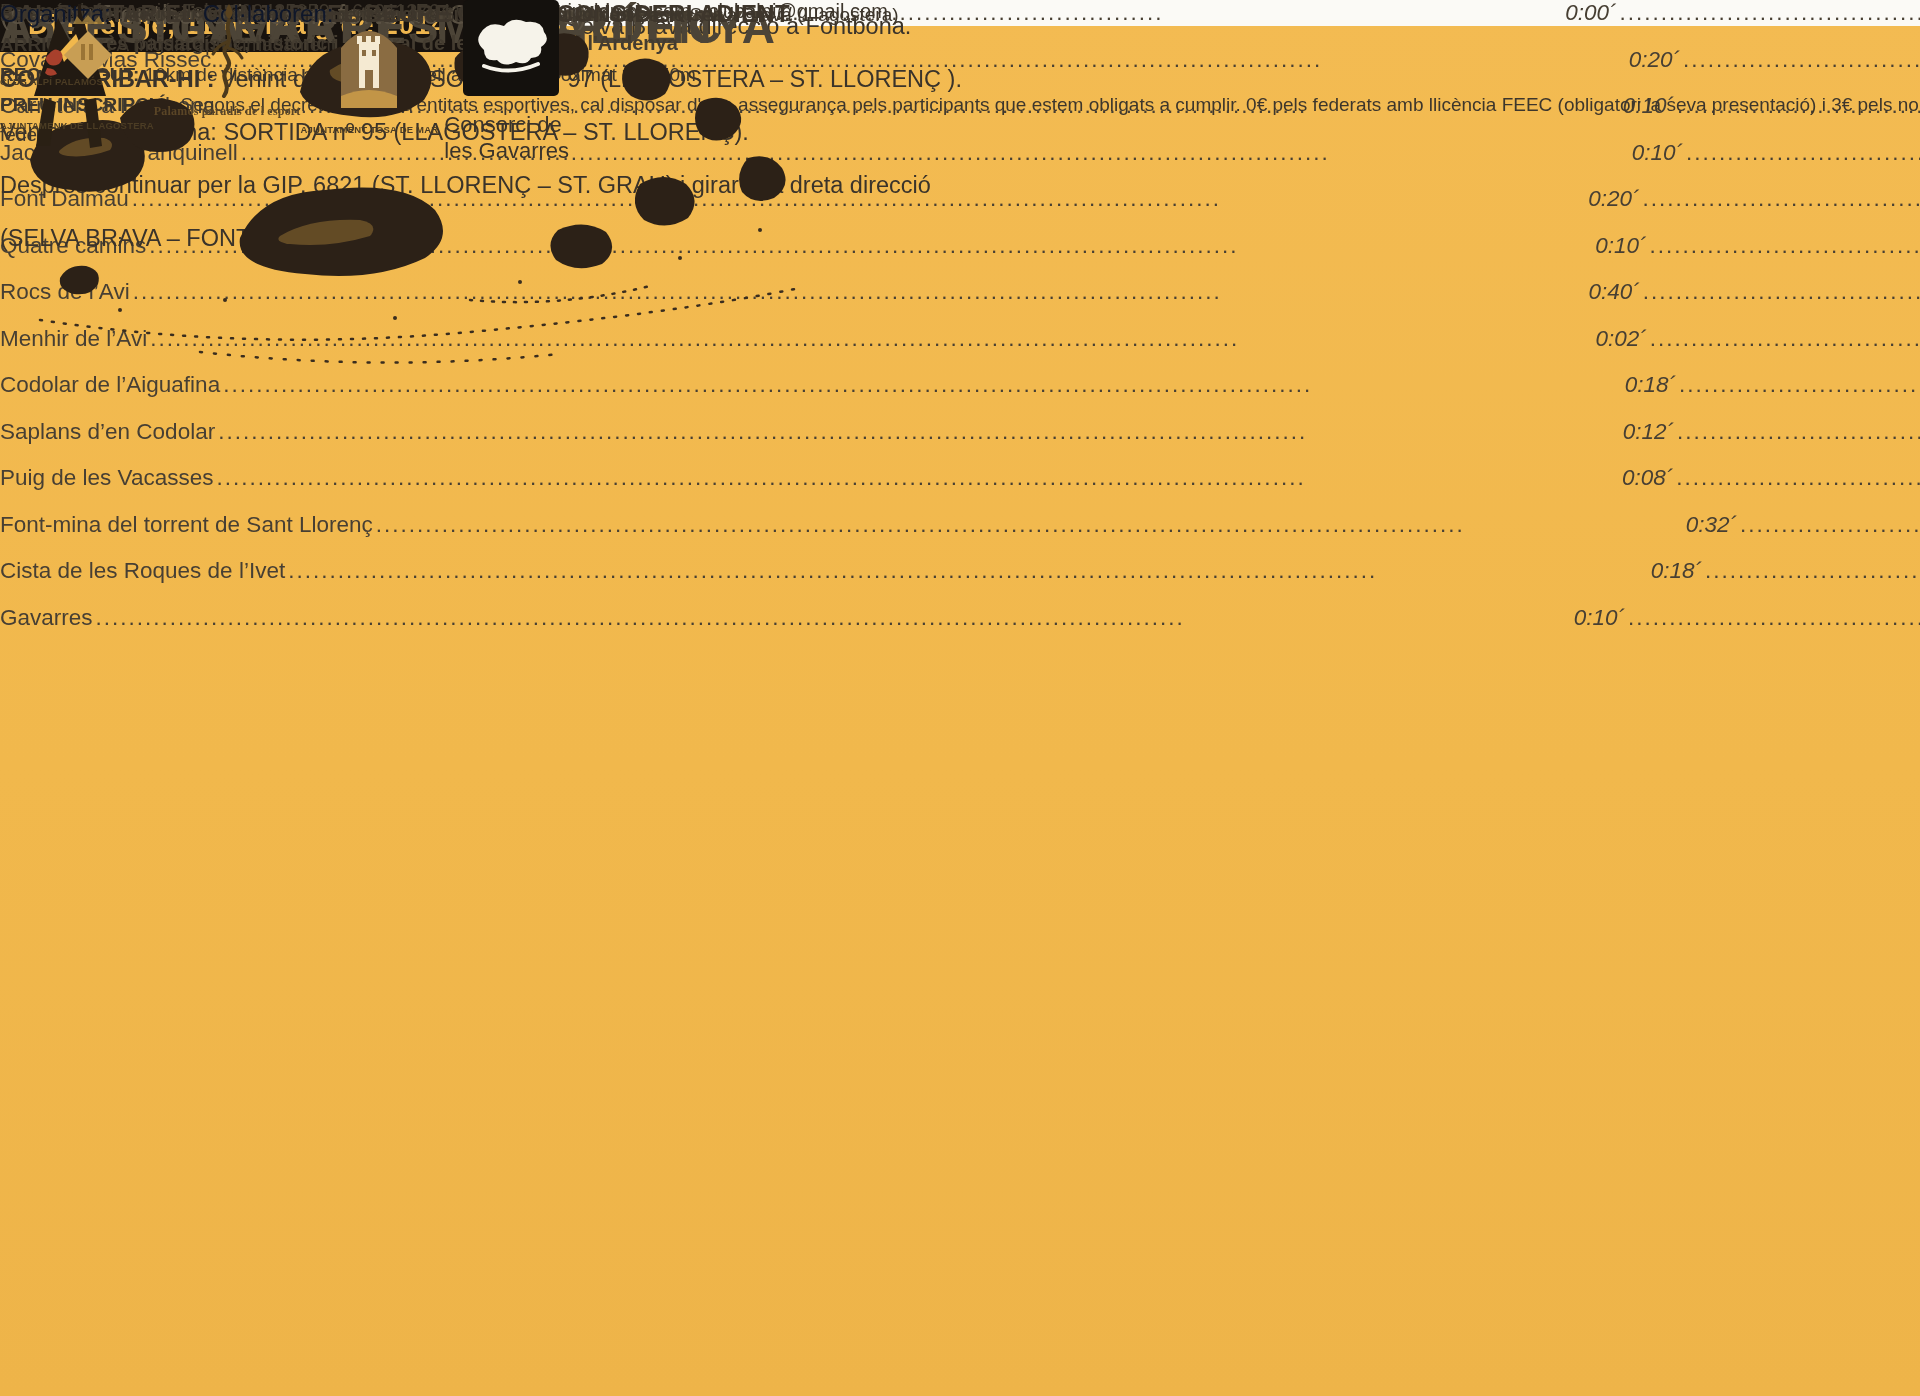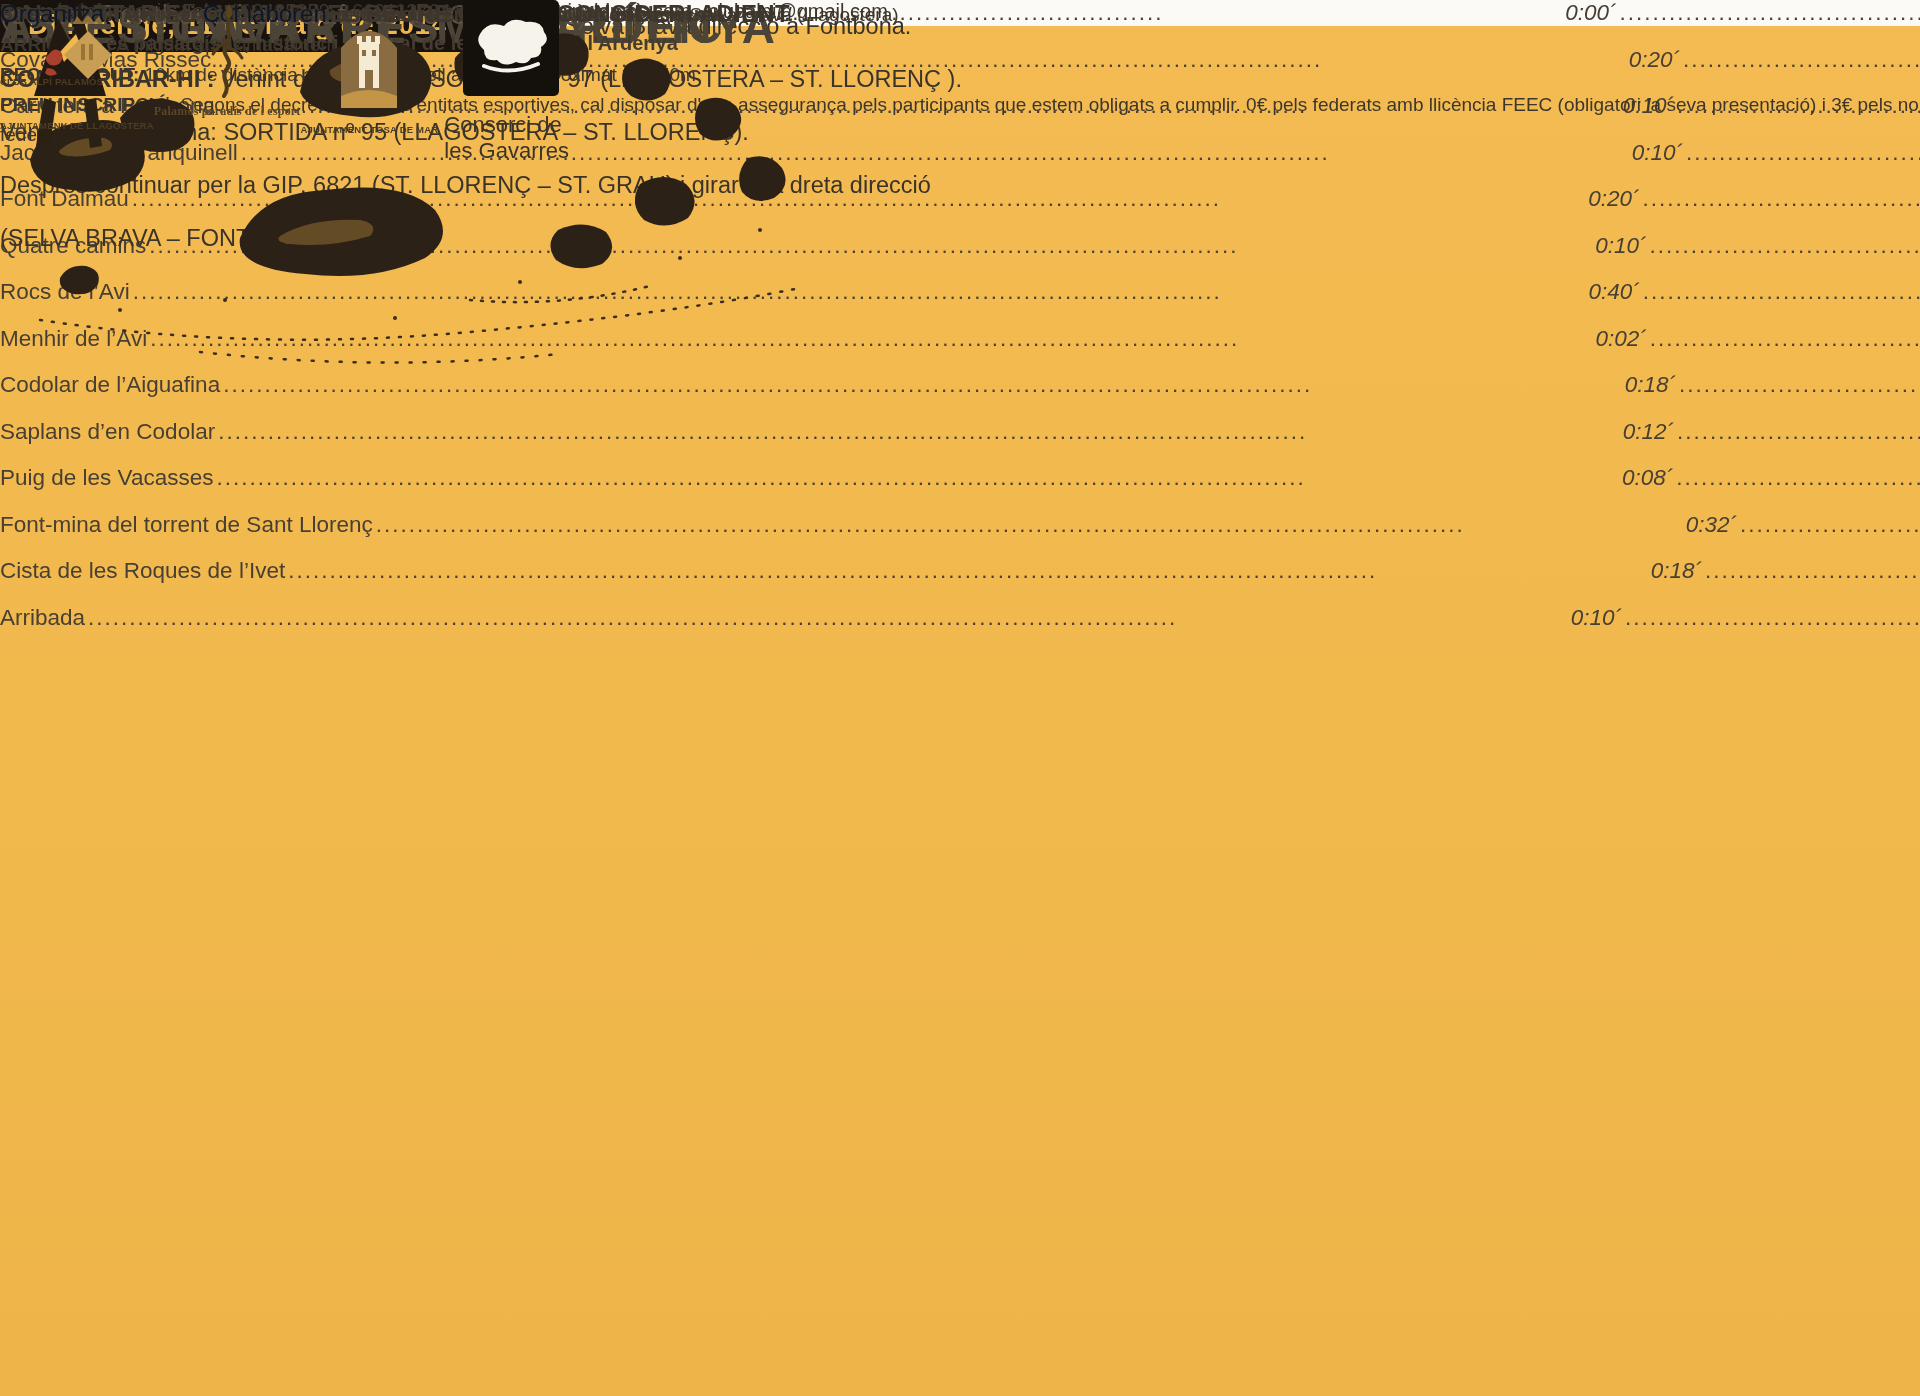--- a/index.html
+++ b/index.html
@@ -169,21 +169,21 @@
         <span class="t-val">0:32´</span>
         <span class="dots d2"></span>
     </div>
     <div class="t-row">
       <span class="t-name">Cista de les Roques de l’Ivet</span>
         <span class="dots d1"></span>
         <span class="t-val">0:18´</span>
         <span class="dots d2"></span>
     </div>
     <div class="t-row">
-      <span class="t-name">Arribada</span>
+      <span class="t-name">Gavarres</span>
         <span class="dots d1"></span>
         <span class="t-val">0:10´</span>
         <span class="dots d2"></span>
     </div>
   </div>
 
   <div class="abs access">
     <div><b>LLOC de SORTIDA :</b><span> 500 mts. passada l'urbanització Selva Brava direcció a Fontbona.</span></div>
     <div><b>COM  ARRIBAR-HI :</b><span>  Venint de Palamós: SORTIDA nº 97 (LLAGOSTERA – ST. LLORENÇ ).</span></div>
     <div>Venint de Barcelona: SORTIDA nº 95 (LLAGOSTERA – ST. LLORENÇ).</div>

